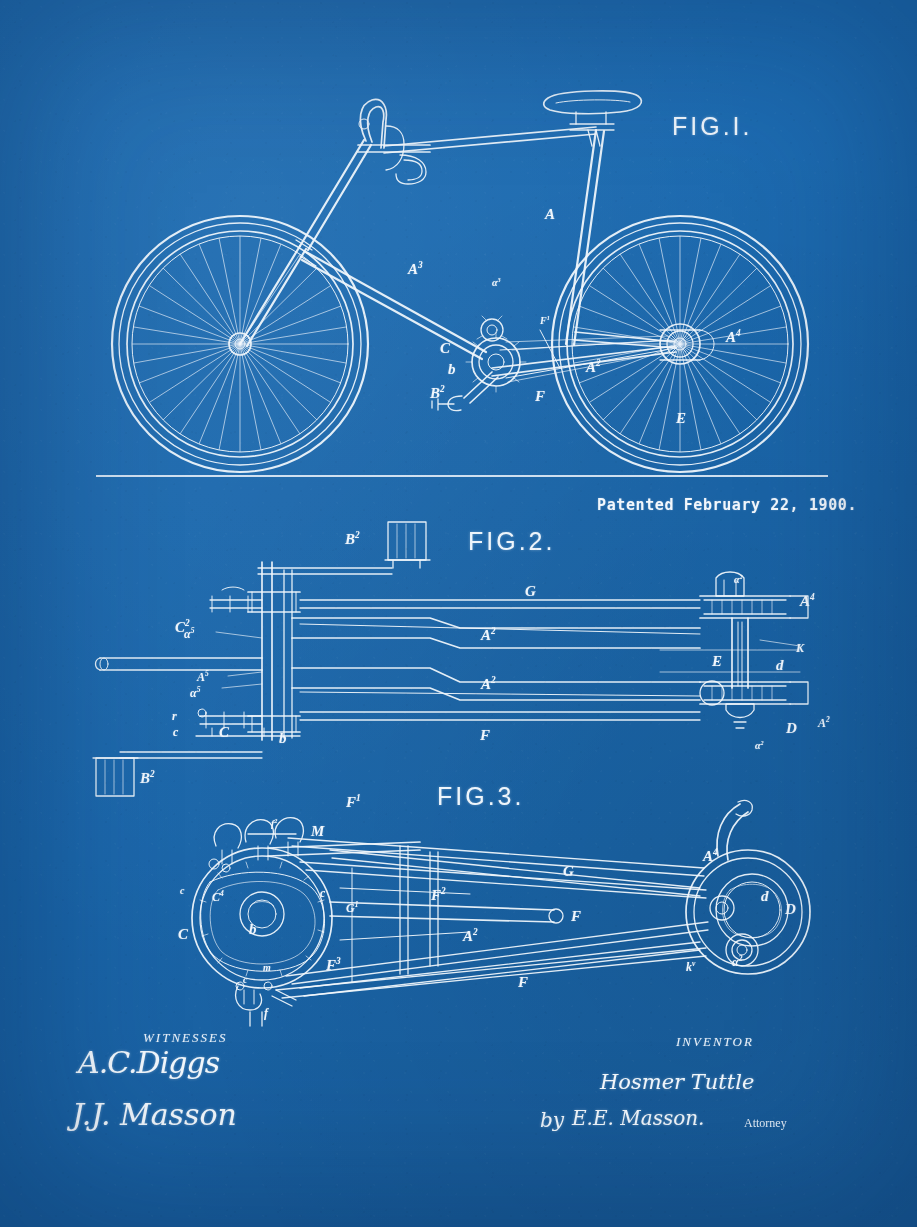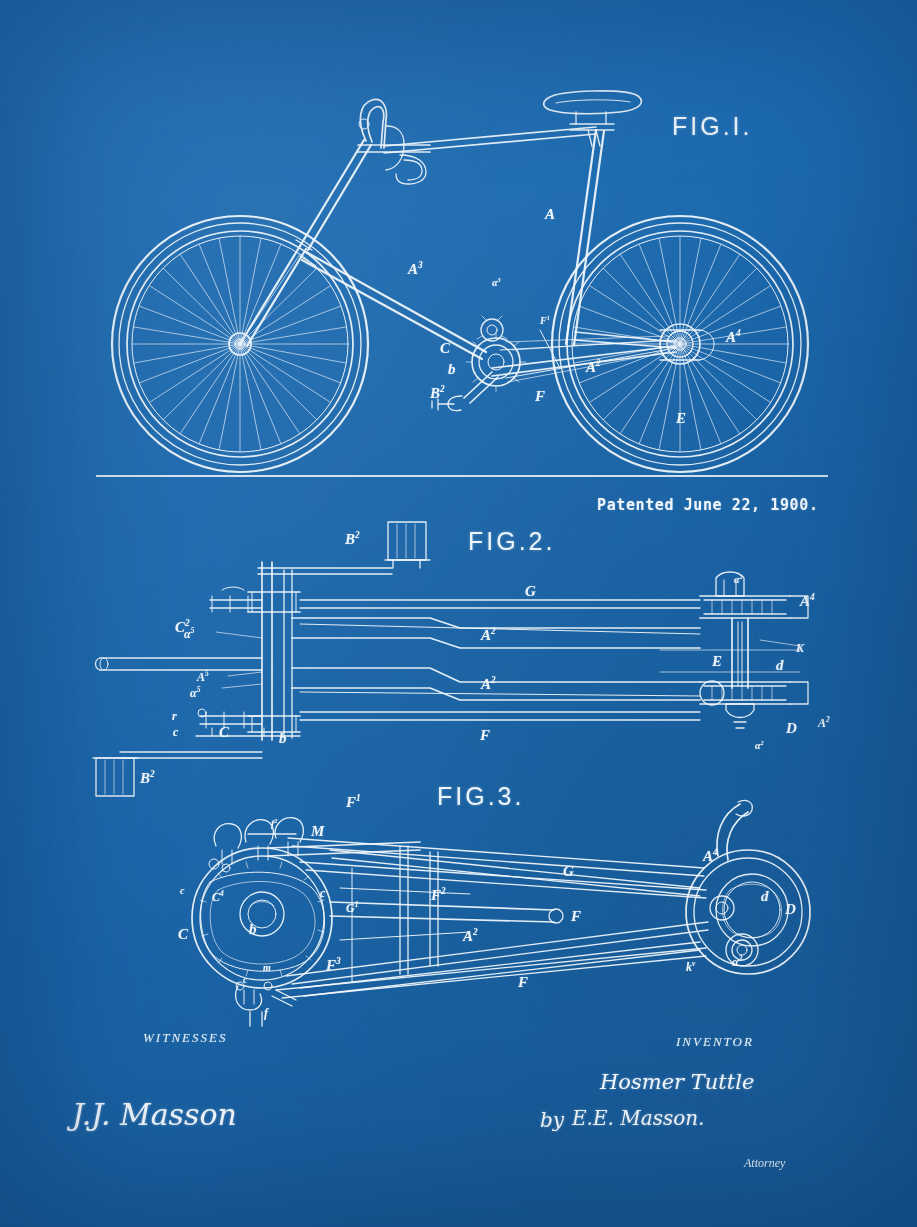--- a/index.html
+++ b/index.html
@@ -79,21 +79,21 @@
     font-style:italic;white-space:nowrap;
     text-shadow:0 0 3px rgba(255,255,255,.4);
   }
   .sig1{font-size:30px;letter-spacing:-1px;}
   .sig2{font-size:30px;letter-spacing:0px;}
   .sig3{font-size:21px;}
   .sig4{font-size:20px;}
   .attorney{
     position:absolute;color:#e8f1f9;
     font-family:"Liberation Serif",serif;
-    font-style:italic;font-size:12px;white-space:nowrap;margin-top:40px;
+    font-size:12px;white-space:nowrap;
   }
   .watermark{
     position:absolute;color:#f6fafd;
     font-family:"Liberation Serif",serif;
     font-size:30px;white-space:nowrap;
     text-shadow:0 1px 4px rgba(0,20,50,.55);
   }
   .rule{position:absolute;background:#eef5fb;opacity:.85;}
 </style>
 </head>
@@ -277,21 +277,21 @@
   <div class="ref" style="left:586px;top:358px;">A<sup>2</sup></div>
   <div class="ref" style="left:440px;top:340px;">C</div>
   <div class="ref" style="left:448px;top:361px;">b</div>
   <div class="ref" style="left:430px;top:384px;">B<sup>2</sup></div>
   <div class="ref" style="left:535px;top:388px;">F</div>
   <div class="ref" style="left:676px;top:410px;">E</div>
   <div class="ref xs" style="left:540px;top:314px;">F<sup>1</sup></div>
 
   <div class="rule" style="left:96px;top:475px;width:732px;height:2px;"></div>
 
-  <div class="patdate" style="left:597px;top:496px;">Patented June 22, 1900.</div>
+  <div class="patdate" style="left:597px;top:496px;">Patented February 22, 1900.</div>
 
   <svg class="fig" style="left:0;top:500px;" width="917" height="300" viewBox="0 0 917 300">
 
     <g>
       <rect class="ln w13" x="388" y="22" width="38" height="38"></rect>
       <path class="ln thin" d="M397 24 L397 58 M406 24 L406 58 M415 24 L415 58"></path>
       <path class="ln w13" d="M385 60 L430 60 M393 60 L393 68 M420 60 L420 68"></path>
       <path class="ln w13" d="M258 68 L392 68 M258 74 L392 74"></path>
     </g>
 
@@ -511,20 +511,21 @@
   <div class="ref" style="left:463px;top:927px;">A<sup>2</sup></div>
   <div class="ref" style="left:326px;top:956px;">F<sup>3</sup></div>
   <div class="ref xs" style="left:263px;top:962px;">m</div>
   <div class="ref" style="left:518px;top:974px;">F</div>
   <div class="ref sm" style="left:686px;top:959px;">k<sup>v</sup></div>
   <div class="ref sm" style="left:732px;top:954px;">α<sup>2</sup></div>
   <div class="ref xs" style="left:243px;top:974px;">c</div>
   <div class="ref sm" style="left:264px;top:1006px;">f</div>
 
   <div class="cap" style="left:143px;top:1030px;">WITNESSES</div>
+  <div class="sig sig1" style="left:78px;top:1045px;">A.C.Diggs</div>
   <div class="sig sig2" style="left:72px;top:1097px;">J.J. Masson</div>
 
   <div class="cap" style="left:676px;top:1034px;">INVENTOR</div>
   <div class="sig sig3" style="left:600px;top:1070px;">Hosmer Tuttle</div>
   <div class="sig sig4" style="left:540px;top:1108px;">by</div>
   <div class="sig sig4" style="left:572px;top:1106px;">E.E. Masson.</div>
   <div class="attorney" style="left:744px;top:1116px;">Attorney</div>
 
 
   <div id="grain"></div>

